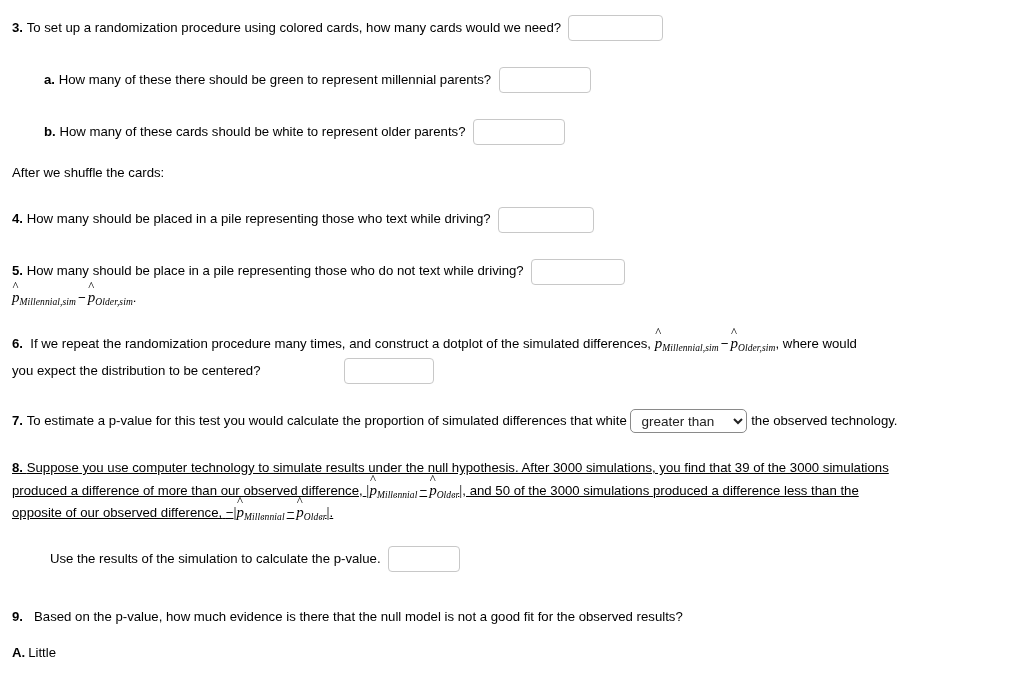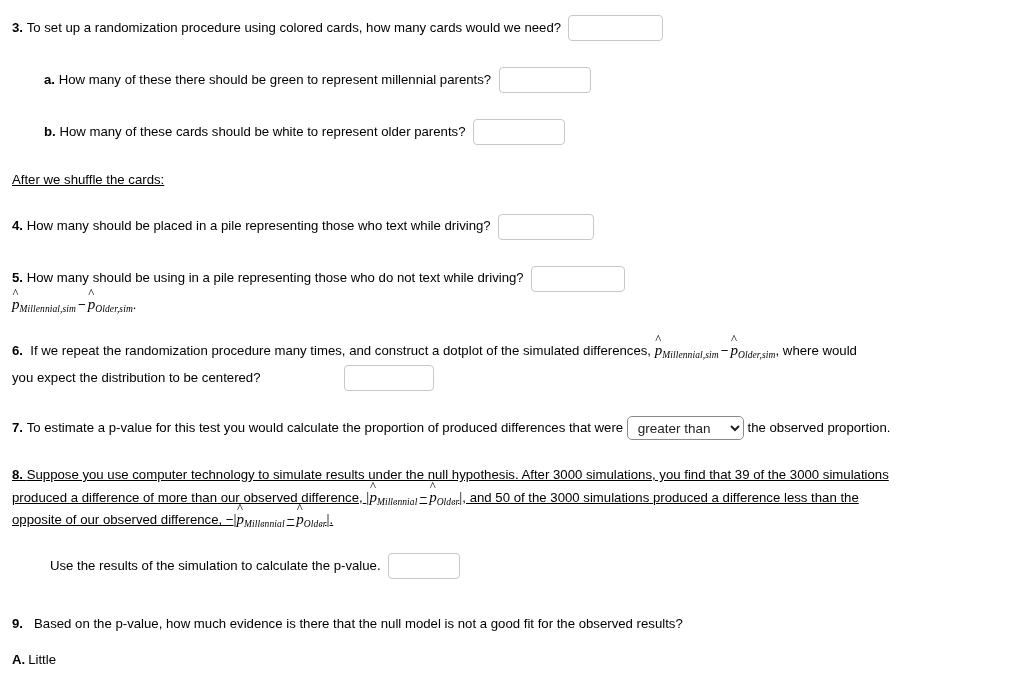--- a/index.html
+++ b/index.html
@@ -31,21 +31,21 @@
     display: flex;
     align-items: center;
     flex-wrap: wrap;
   }
   .q3 { margin-top: 5px; }
   .sub {
     margin-left: 32px;
   }
   .gap-a { margin-top: 26px; }
   .gap-b { margin-top: 26px; }
-  .gap-c { margin-top: 27px; text-decoration: underline; }
+  .gap-c { margin-top: 20px; }
   .gap-d { margin-top: 25px; }
   .gap-e { margin-top: 26px; }
   .gap-f { margin-top: 27px; }
   .gap-g { margin-top: 28px; }
   .gap-h { margin-top: 25px; }
   .gap-i { margin-top: 27px; text-decoration: underline; }
   .gap-j { margin-top: 24px; }
   .gap-k { margin-top: 37px; }
 
   input.ansbox {
@@ -176,21 +176,21 @@
     <span class="qnum">4.</span>
     <span class="inline-txt">&nbsp;</span>
     <span>How many should be placed in a pile representing those who text while driving?</span>
     <span class="inline-txt">&nbsp;&nbsp;</span>
     <input class="ansbox box-w96" type="text" placeholder="" style="">
   </div>
 
   <div class="block row gap-e">
     <span class="qnum">5.</span>
     <span class="inline-txt">&nbsp;</span>
-    <span>How many should be using in a pile representing those who do not text while driving?</span>
+    <span>How many should be place in a pile representing those who do not text while driving?</span>
     <span class="inline-txt">&nbsp;&nbsp;</span>
     <input class="ansbox box-w94" type="text" placeholder="" style="">
   </div>
 
   <div class="block mathline math">
     <span class="phat"><span class="hat">^</span><span>p</span></span><sub>Millennial,sim</sub><span class="minus">−</span><span class="phat"><span class="hat">^</span><span>p</span></span><sub>Older,sim</sub><span class="neg">.</span>
   </div>
 
   <div class="block gap-g">
     <span class="qnum">6.</span>
@@ -198,27 +198,27 @@
   </div>
   <div class="block row" style="margin-top:5px;gap:38px;">
     <span>you expect the distribution to be centered?</span>
     <span class="inline-txt">&nbsp;&nbsp;</span>
     <input class="ansbox box-w90" type="text" placeholder="" style="">
   </div>
 
   <div class="block row gap-h">
     <span class="qnum">7.</span>
     <span class="inline-txt">&nbsp;</span>
-    <span>To estimate a p-value for this test you would calculate the proportion of produced differences that were</span>
+    <span>To estimate a p-value for this test you would calculate the proportion of simulated differences that white</span>
     <span class="inline-txt">&nbsp;</span>
     <select class="dropdown">
       <option>greater than</option>
     </select>
     <span class="inline-txt">&nbsp;</span>
-    <span>the observed proportion.</span>
+    <span>the observed technology.</span>
   </div>
 
   <div class="block gap-i">
     <div>
       <span class="qnum">8.</span><span class="inline-txt">&nbsp;</span><span>Suppose you use computer technology to simulate results under the null hypothesis. After 3000 simulations, you find that 39 of the 3000 simulations</span>
     </div>
     <div style="margin-top:4px;">
       <span>produced a difference of more than our observed difference,</span><span class="inline-txt">&nbsp;</span><span class="math"><span class="bar">|</span><span class="phat"><span class="hat">^</span><span>p</span></span><sub>Millennial</sub><span class="minus">−</span><span class="phat"><span class="hat">^</span><span>p</span></span><sub>Older</sub><span class="bar">|</span></span><span>, and 50 of the 3000 simulations produced a difference less than the</span>
     </div>
     <div style="margin-top:4px;">

